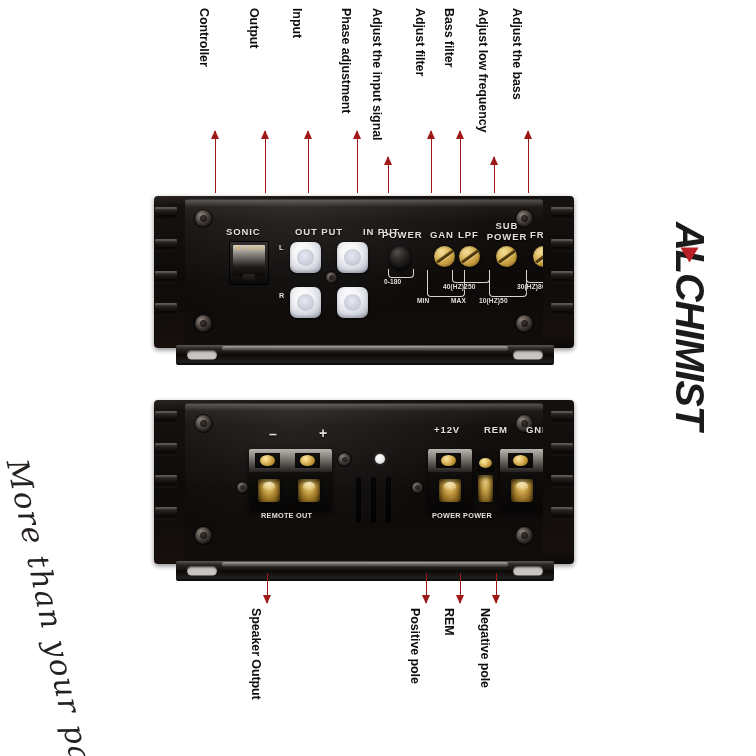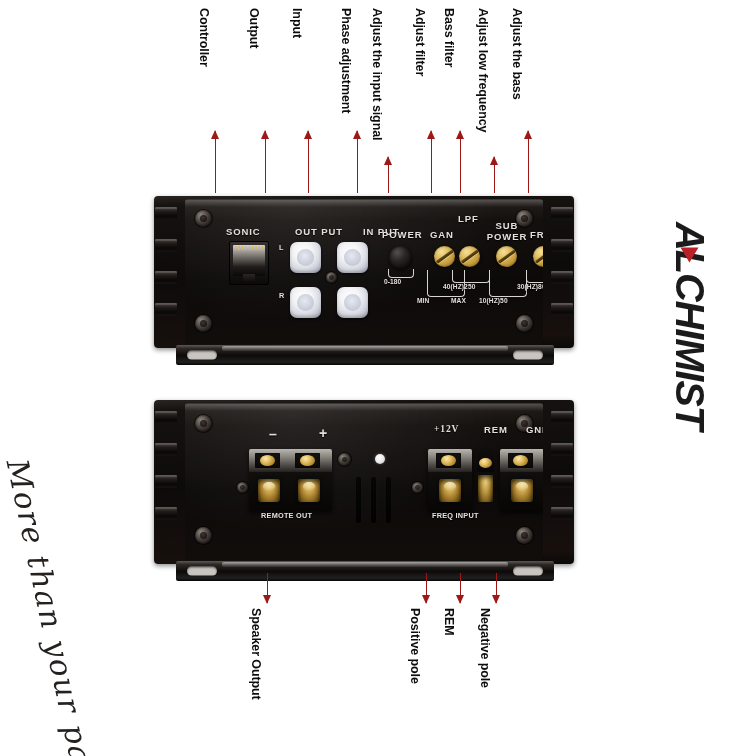--- a/index.html
+++ b/index.html
@@ -433,21 +433,21 @@
       <span class="silk tiny" style="left:199px;top:79px;">0-180</span>
 
       <span class="silk" style="left:245px;top:30px;">GAN</span>
       <div class="pot" style="left:249px;top:46px;">
           <span class="slotline"></span>
         </div>
       <div class="ubr" style="left:242px;top:70px;width:36px;height:26px;"></div>
       <span class="silk tiny" style="left:232px;top:98px;">MIN</span>
       <span class="silk tiny" style="left:266px;top:98px;">MAX</span>
 
-      <span class="silk" style="left:273px;top:14px;text-align:right;">LPF</span>
+      <span class="silk" style="left:273px;top:30px;text-align:right;">LPF</span>
       <div class="pot" style="left:274px;top:46px;">
           <span class="slotline"></span>
         </div>
       <div class="ubr" style="left:267px;top:70px;width:36px;height:12px;"></div>
       <span class="silk tiny" style="left:258px;top:84px;">40(HZ)250</span>
 
       <span class="silk ctr" style="left:297px;top:21px;width:50px;">SUB</span>
       <span class="silk ctr" style="left:297px;top:32px;width:50px;">POWER</span>
       <div class="pot" style="left:311px;top:46px;">
           <span class="slotline"></span>
@@ -515,21 +515,21 @@
       <div class="screw" style="left:153px;top:49px;width:13px;height:13px;"></div>
       <div class="screw" style="left:52px;top:78px;width:11px;height:11px;"></div>
 
       <div class="led" style="left:190px;top:50px;"></div>
       <div class="vents" style="left:171px;top:73px;width:46px;height:46px;">
         <div class="vent" style="left:0;"></div>
         <div class="vent" style="left:15px;"></div>
         <div class="vent" style="left:30px;"></div>
       </div>
 
-      <span class="silk" style="left:249px;top:21px;font-family:Liberation Serif, serif;">+12V</span>
+      <span class="silk" style="left:249px;top:21px;">+12V</span>
       <span class="silk" style="left:299px;top:21px;">REM</span>
       <span class="silk" style="left:341px;top:21px;">GND</span>
 
       <div class="termblock" style="left:243px;top:45px;width:44px;height:62px;">
         <div class="caps"></div>
         <div class="termcap" style="left:8px;">
             <span class="gscrew"></span>
           </div>
         <div class="termhole" style="left:8px;top:27px;">
             <span class="bore"></span>
@@ -546,21 +546,21 @@
       <div class="termblock" style="left:315px;top:45px;width:44px;height:62px;">
         <div class="caps"></div>
         <div class="termcap" style="left:8px;">
             <span class="gscrew"></span>
           </div>
         <div class="termhole" style="left:8px;top:27px;">
             <span class="bore"></span>
           </div>
       </div>
 
-      <span class="silk sm" style="left:247px;top:108px;">FREQ INPUT</span>
+      <span class="silk sm" style="left:247px;top:108px;">POWER POWER</span>
       <div class="screw" style="left:227px;top:78px;width:11px;height:11px;"></div>
 
     </div>
   </div>
 
   <div class="foot" style="left:176px;top:561px;width:378px;height:20px;">
     <div class="bar"></div>
       <div class="slot s1"></div>
       <div class="slot s2"></div>
   </div>

